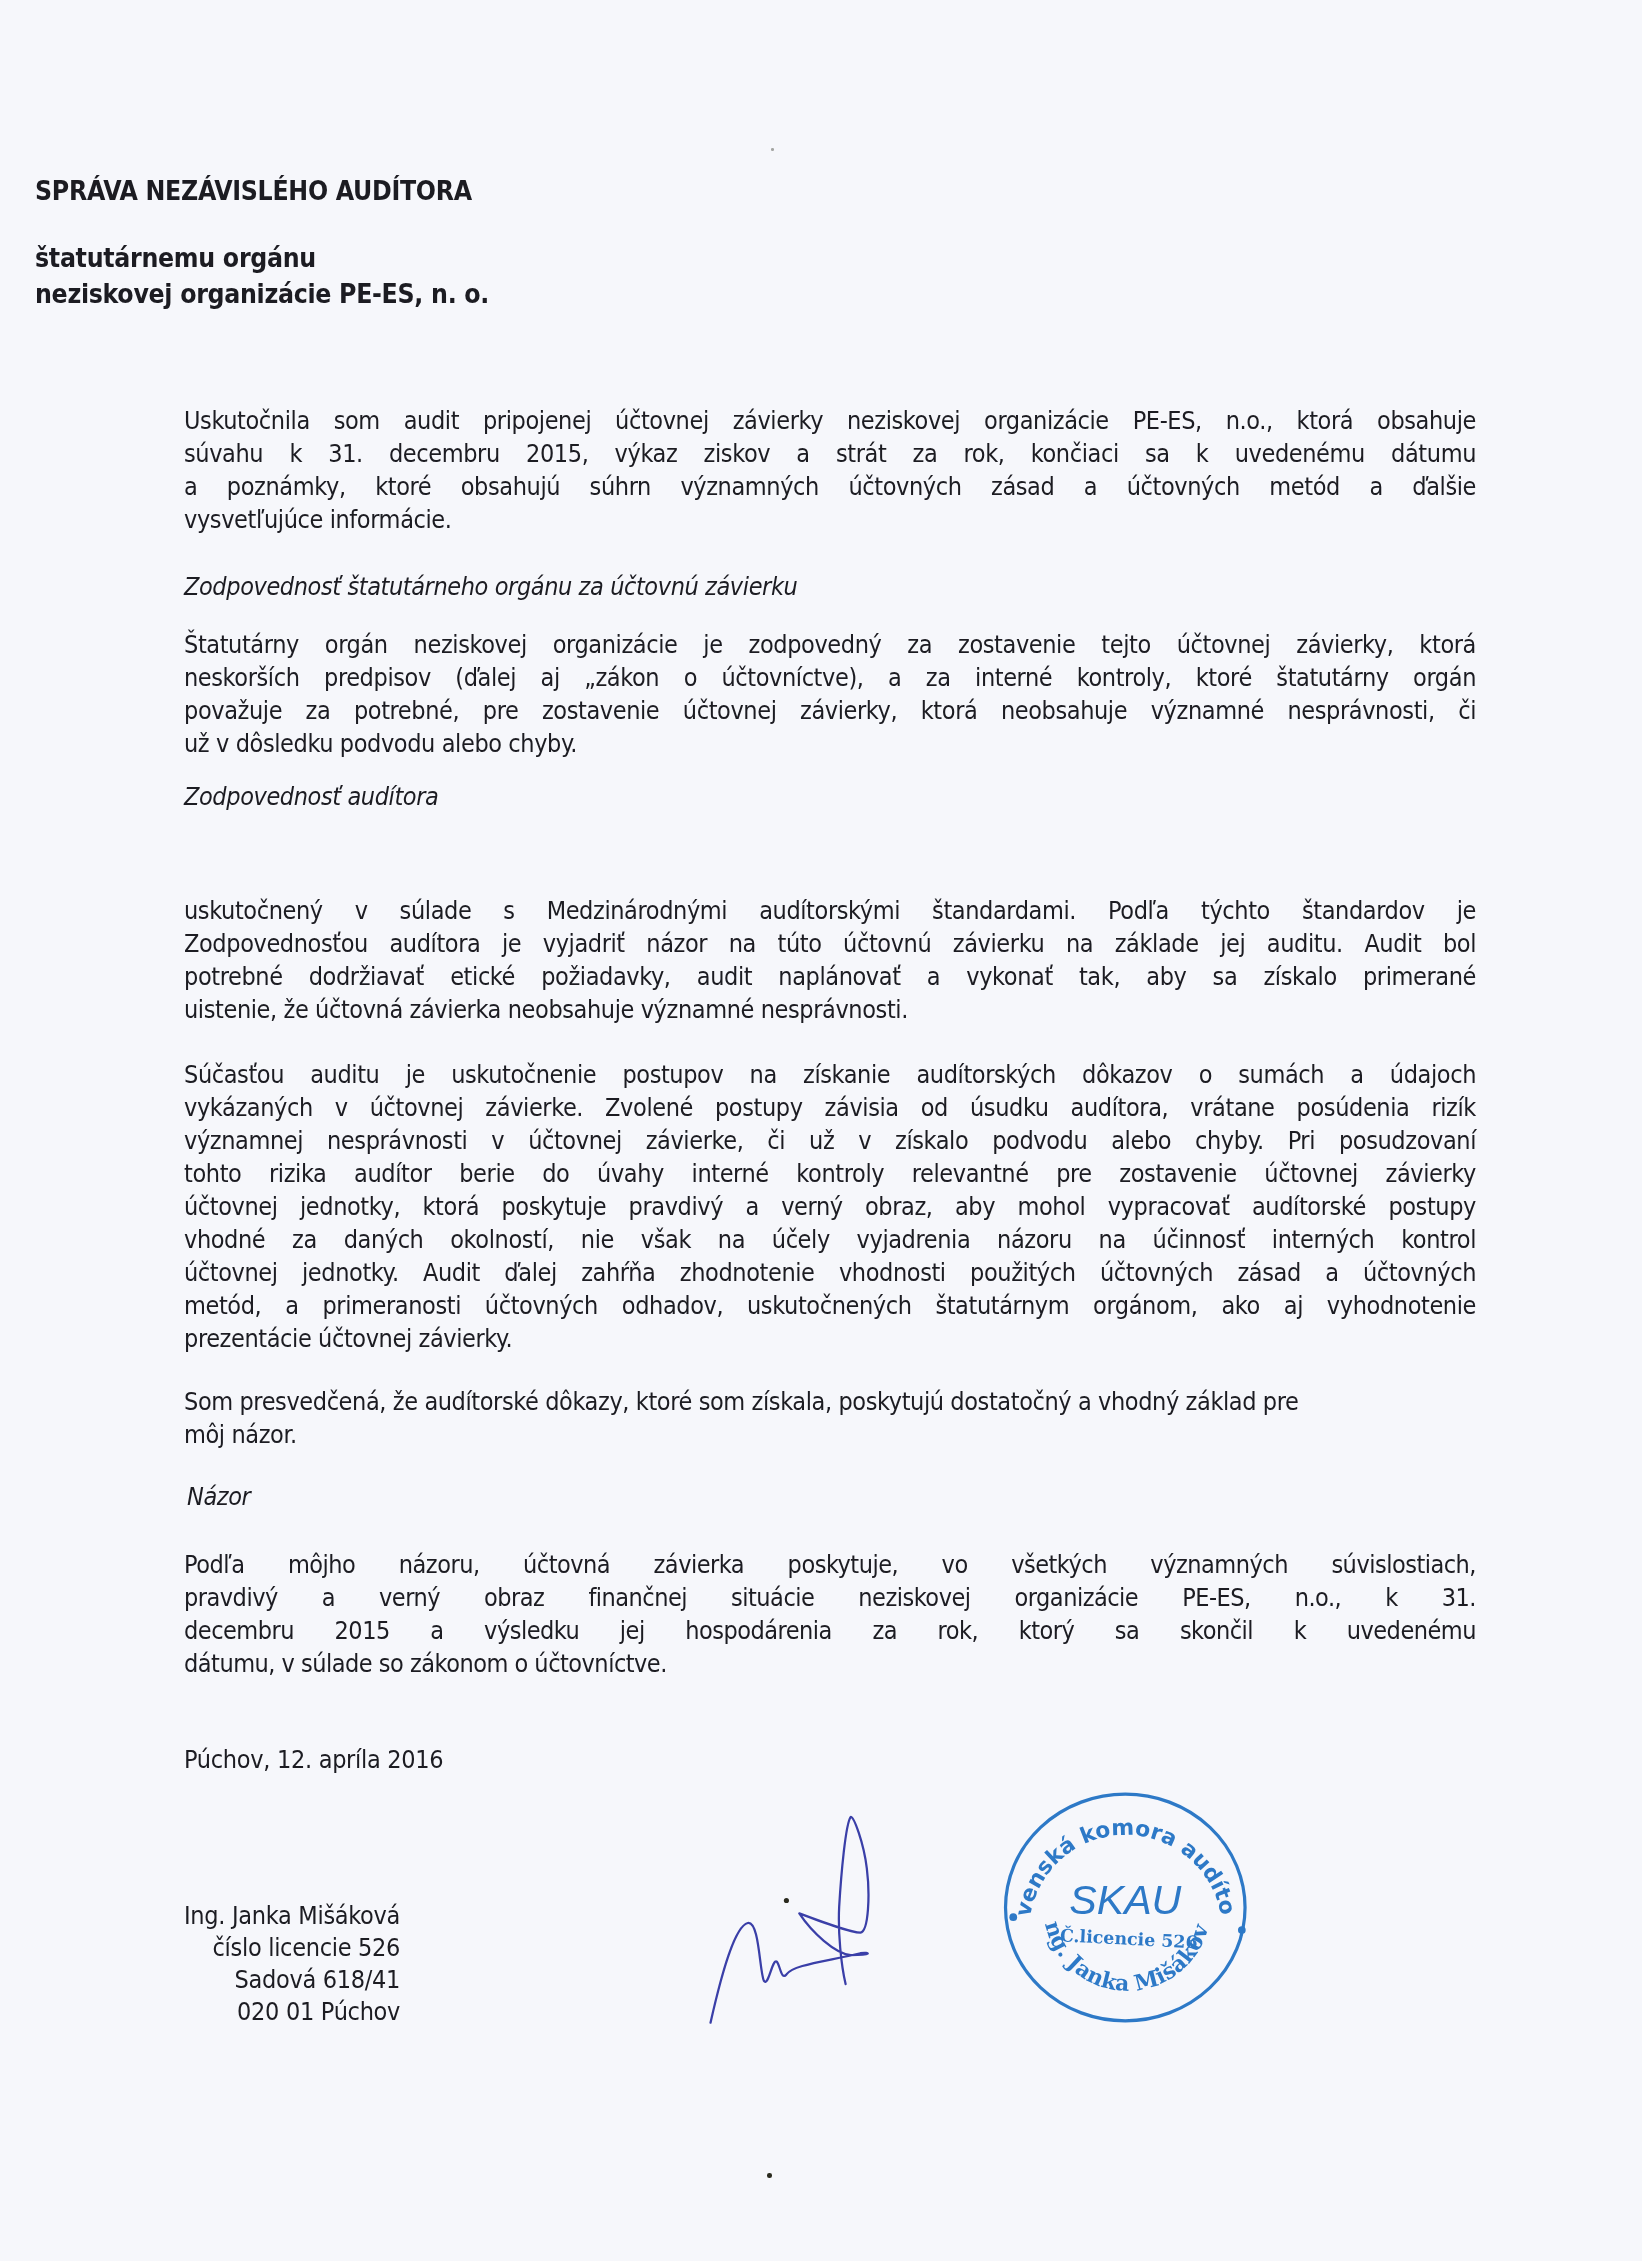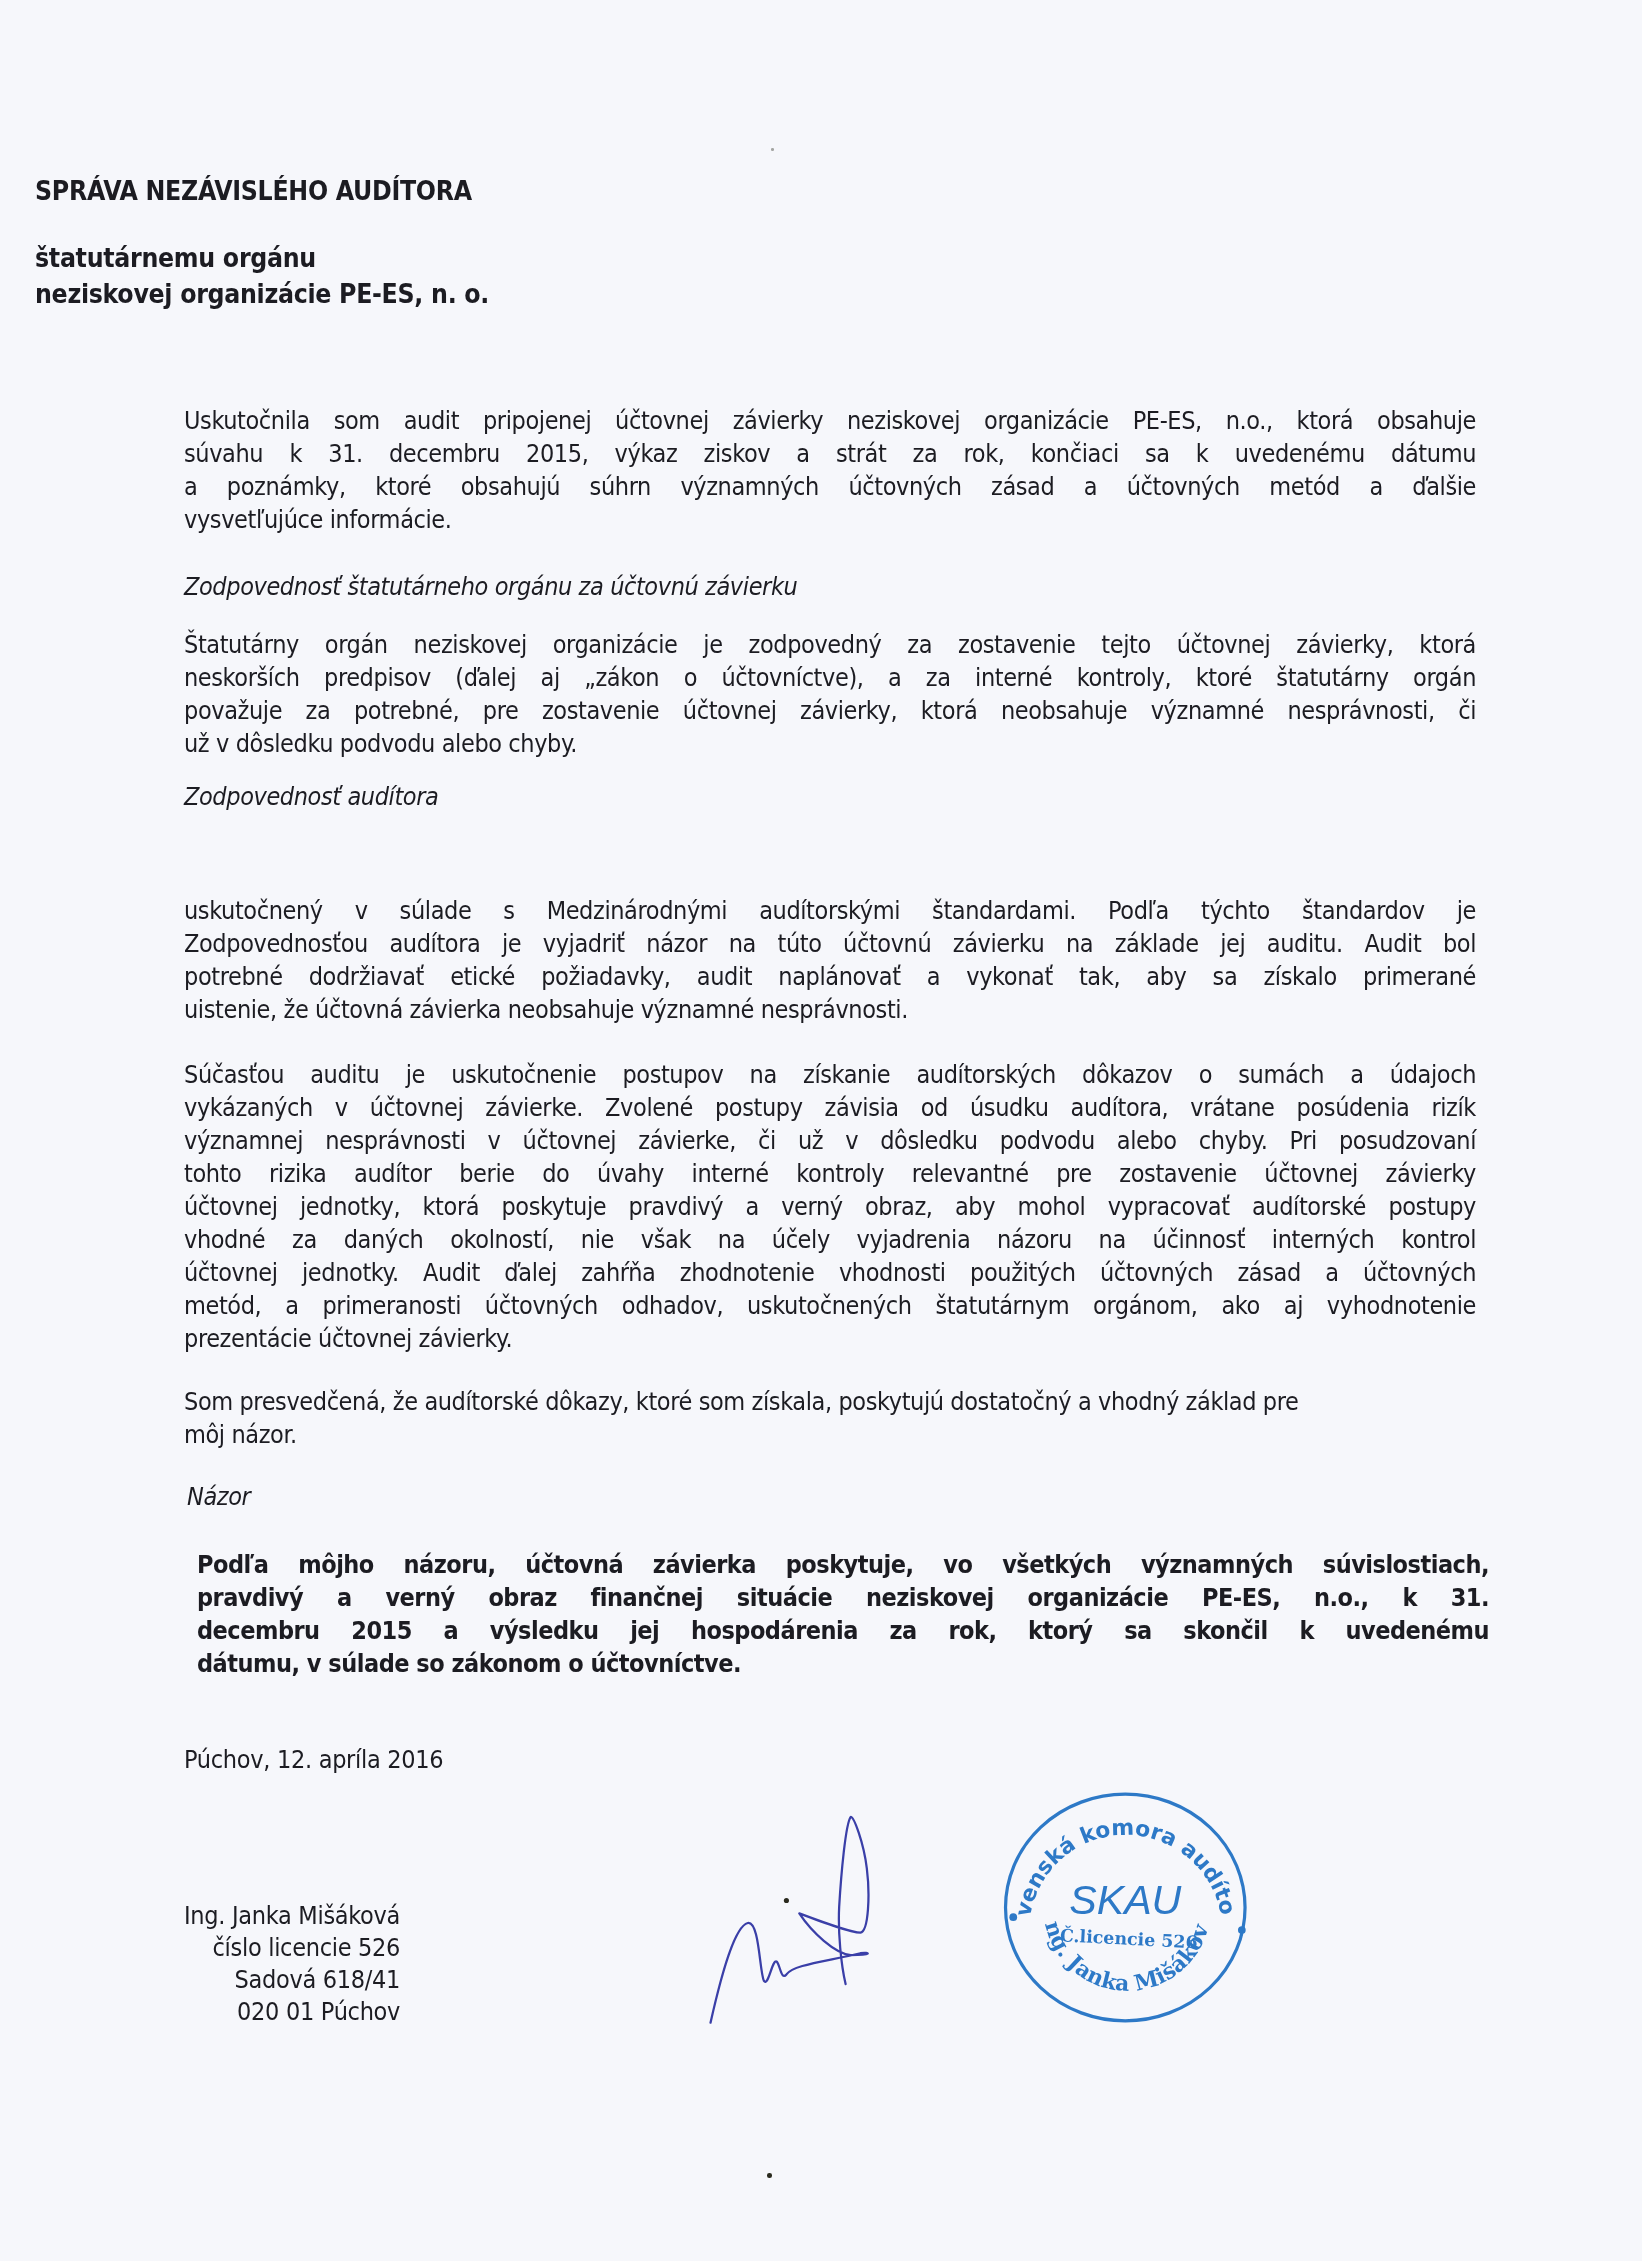--- a/index.html
+++ b/index.html
@@ -18,21 +18,21 @@
   .sub2 { top: 278px; }
   .body-block {
     position: absolute; left: 184px; width: 1292px;
     font-size: 25px; line-height: 33px;
     text-align: justify; text-align-last: left;
     letter-spacing: -0.4px;
   }
   .body-block .ln { display: block; text-align: justify; text-align-last: justify; white-space: nowrap; }
   .body-block .ln.last { text-align-last: left; }
   .heading-it { position: absolute; left: 184px; font-style: italic; font-size: 25px; letter-spacing: -0.4px; }
-  .bold-block { font-weight: bold; margin-left: 13px; }
+  .bold-block { font-weight: normal; }
   .plain { position: absolute; left: 184px; font-size: 25px; letter-spacing: -0.3px; line-height: 32px; text-align: right; }
   .sig-block .ln { display: block; }
   .stamp { position: absolute; left: 992px; top: 1785px; width: 264px; height: 245px; }
   .signature { position: absolute; left: 696px; top: 1804px; width: 213px; height: 238px; }
   .speck { position: absolute; width: 4.5px; height: 4.5px; border-radius: 50%; background: #2a2a1e; }
 </style>
 </head>
 <body>
 
 <div class="page">
@@ -60,21 +60,21 @@
   <div class="body-block" style="top:894px;">
     <span class="ln">uskutočnený v súlade s Medzinárodnými audítorskými štandardami. Podľa týchto štandardov je</span>
     <span class="ln">Zodpovednosťou audítora je vyjadriť názor na túto účtovnú závierku na základe jej auditu. Audit bol</span>
     <span class="ln">potrebné dodržiavať etické požiadavky, audit naplánovať a vykonať tak, aby sa získalo primerané</span>
     <span class="ln last">uistenie, že účtovná závierka neobsahuje významné nesprávnosti.</span>
   </div>
 
   <div class="body-block" style="top:1058px;">
     <span class="ln">Súčasťou auditu je uskutočnenie postupov na získanie audítorských dôkazov o sumách a údajoch</span>
     <span class="ln">vykázaných v účtovnej závierke. Zvolené postupy závisia od úsudku audítora, vrátane posúdenia rizík</span>
-    <span class="ln">významnej nesprávnosti v účtovnej závierke, či už v dôsledku podvodu alebo chyby. Pri posudzovaní</span>
+    <span class="ln">významnej nesprávnosti v účtovnej závierke, či už v získalo podvodu alebo chyby. Pri posudzovaní</span>
     <span class="ln">tohto rizika audítor berie do úvahy interné kontroly relevantné pre zostavenie účtovnej závierky</span>
     <span class="ln">účtovnej jednotky, ktorá poskytuje pravdivý a verný obraz, aby mohol vypracovať audítorské postupy</span>
     <span class="ln">vhodné za daných okolností, nie však na účely vyjadrenia názoru na účinnosť interných kontrol</span>
     <span class="ln">účtovnej jednotky. Audit ďalej zahŕňa zhodnotenie vhodnosti použitých účtovných zásad a účtovných</span>
     <span class="ln">metód, a primeranosti účtovných odhadov, uskutočnených štatutárnym orgánom, ako aj vyhodnotenie</span>
     <span class="ln last">prezentácie účtovnej závierky.</span>
   </div>
 
   <div class="body-block" style="top:1385px;">
     <span class="ln" style="text-align-last:left;">Som presvedčená, že audítorské dôkazy, ktoré som získala, poskytujú dostatočný a vhodný základ pre</span>

